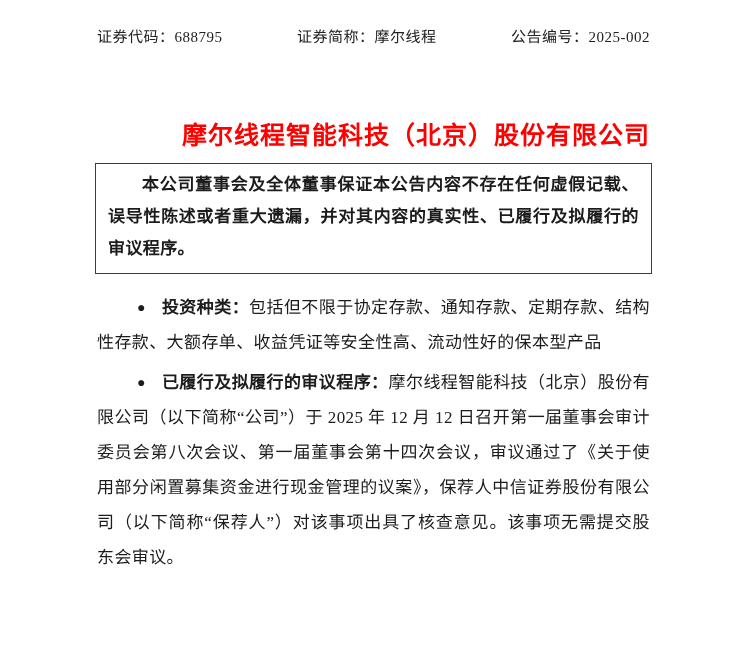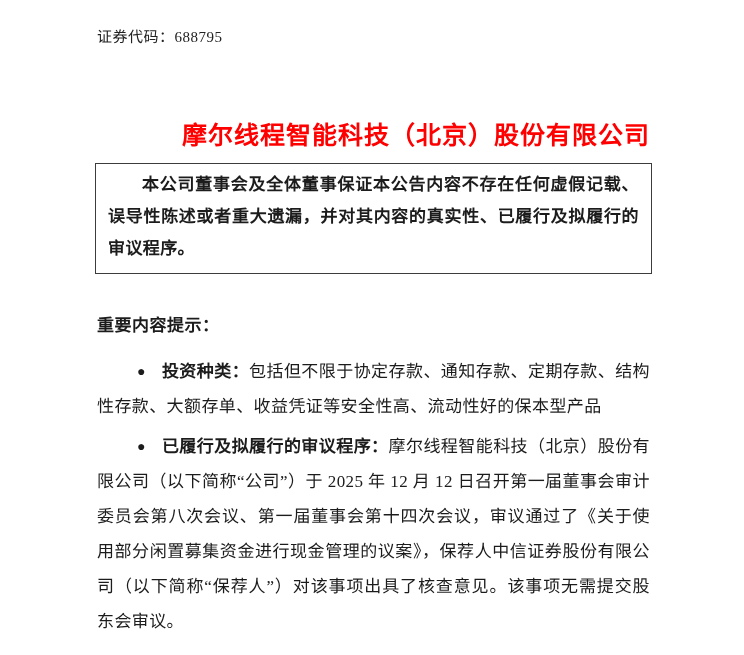--- a/index.html
+++ b/index.html
@@ -85,31 +85,32 @@
   }
   .b { font-weight: bold; margin-top: 44px; }
 </style>
 </head>
 <body>
 
 <div class="page">
 
   <div class="header-row">
     <span class="header-item"><span>证券代码：</span><span>688795</span></span>
+    <span class="header-item"><span>证券简称：</span><span>摩尔线程</span></span>
+    <span class="header-item"><span>公告编号：</span><span>2025-002</span></span>
   </div>
 
   <div class="title-block">
     <div>摩尔线程智能科技（北京）股份有限公司</div>
   </div>
 
   <div class="notice-box">
     <p>本公司董事会及全体董事保证本公告内容不存在任何虚假记载、误导性陈述或者重大遗漏，并对其内容的真实性、已履行及拟履行的审议程序。</p>
   </div>
 
-  <p class="important-heading">重要内容提示：</p>
 
   <p class="para bullet-para first">
     <span class="bullet-glyph">●</span><span class="b">投资种类：</span><span>包括但不限于协定存款、通知存款、定期存款、结构性存款、大额存单、收益凭证等安全性高、流动性好的保本型产品</span>
   </p>
 
 
   <p class="para bullet-para">
     <span class="bullet-glyph">●</span><span class="b">已履行及拟履行的审议程序：</span><span>摩尔线程智能科技（北京）股份有限公司（以下简称“公司”）于 2025 年 12 月 12 日召开第一届董事会审计委员会第八次会议、第一届董事会第十四次会议，审议通过了《关于使用部分闲置募集资金进行现金管理的议案》，保荐人中信证券股份有限公司（以下简称“保荐人”）对该事项出具了核查意见。该事项无需提交股东会审议。</span>
   </p>
 

